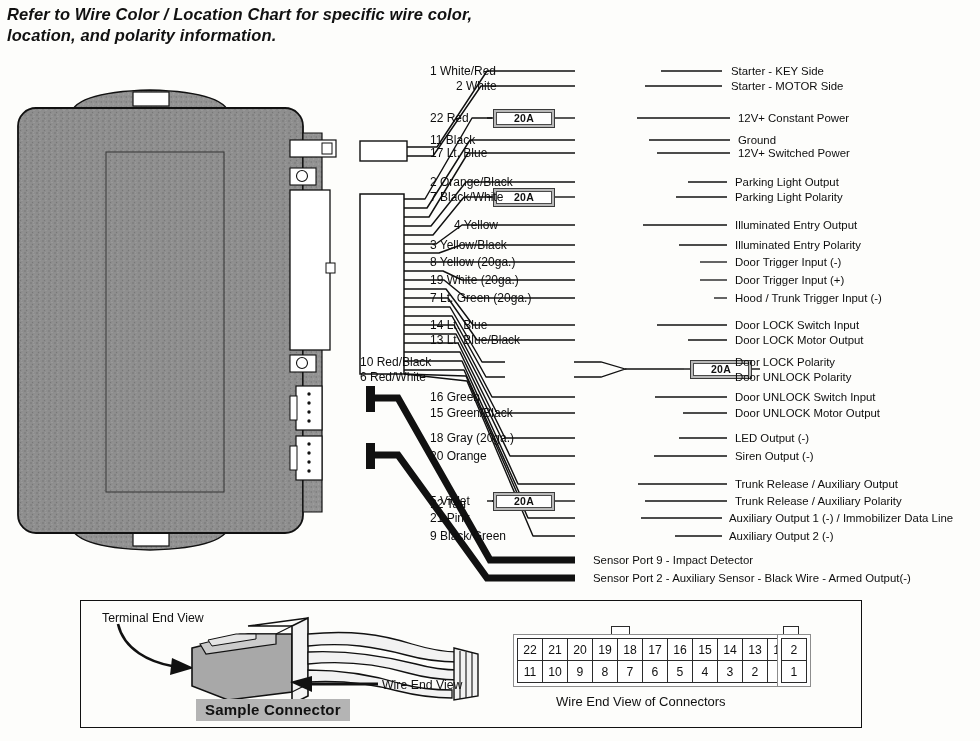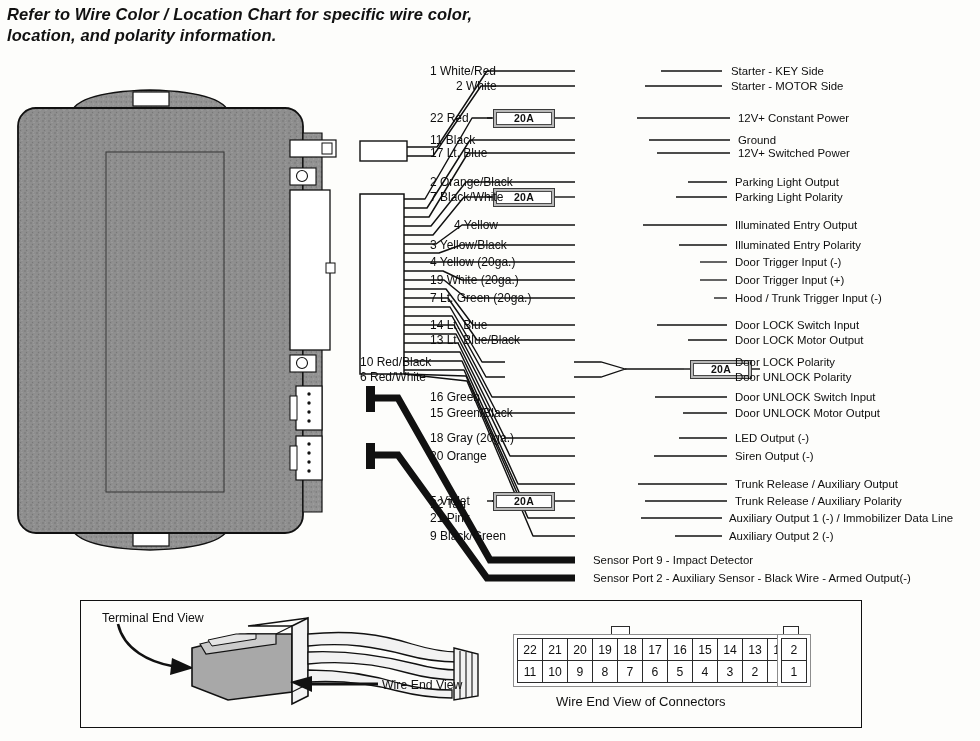--- a/index.html
+++ b/index.html
@@ -332,21 +332,21 @@
 
   <div class="wire-label" style="left:430px;top:65px;width:145px;">1 White/Red</div>
   <div class="wire-label" style="left:456px;top:80px;width:145px;">2 White</div>
   <div class="wire-label" style="left:430px;top:112px;width:145px;">22 Red</div>
   <div class="wire-label" style="left:430px;top:134px;width:145px;">11 Black</div>
   <div class="wire-label" style="left:430px;top:147px;width:145px;">17 Lt. Blue</div>
   <div class="wire-label" style="left:430px;top:176px;width:145px;">2 Orange/Black</div>
   <div class="wire-label" style="left:430px;top:191px;width:145px;">7 Black/White</div>
   <div class="wire-label" style="left:454px;top:219px;width:145px;">4 Yellow</div>
   <div class="wire-label" style="left:430px;top:239px;width:145px;">3 Yellow/Black</div>
-  <div class="wire-label" style="left:430px;top:256px;width:145px;">4 Yellow (20ga.)</div>
+  <div class="wire-label" style="left:430px;top:256px;width:145px;">8 Yellow (20ga.)</div>
   <div class="wire-label" style="left:430px;top:274px;width:145px;">19 White (20ga.)</div>
   <div class="wire-label" style="left:430px;top:292px;width:145px;">7 Lt. Green (20ga.)</div>
   <div class="wire-label" style="left:430px;top:319px;width:145px;">14 Lt. Blue</div>
   <div class="wire-label" style="left:430px;top:334px;width:145px;">13 Lt. Blue/Black</div>
   <div class="wire-label" style="left:360px;top:356px;width:145px;">10 Red/Black</div>
   <div class="wire-label" style="left:360px;top:371px;width:145px;">6 Red/White</div>
   <div class="wire-label" style="left:430px;top:391px;width:145px;">16 Green</div>
   <div class="wire-label" style="left:430px;top:407px;width:145px;">15 Green/Black</div>
   <div class="wire-label" style="left:430px;top:432px;width:145px;">18 Gray (20ga.)</div>
   <div class="wire-label" style="left:430px;top:450px;width:145px;">20 Orange</div>
@@ -413,20 +413,21 @@
         <line x1="392" y1="53" x2="392" y2="97"></line>
       </g>
     </g>
 
     <polygon points="232,92 210,82 232,76" fill="#111"></polygon>
     <line x1="232" y1="84" x2="298" y2="84" stroke="#111" stroke-width="2.8"></line>
   </svg>
 
   <div class="bp-text" style="left:102px;top:611px;">Terminal End View</div>
   <div class="bp-text" style="left:382px;top:678px;">Wire End View</div>
+  <div id="sample-connector-caption">Sample Connector</div>
 
   <div id="pin-grid-tab"></div>
   <div id="pin-grid">
     <table>
       <tbody>
           <tr>
         <td>22</td>
         <td>21</td>
         <td>20</td>
         <td>19</td>

